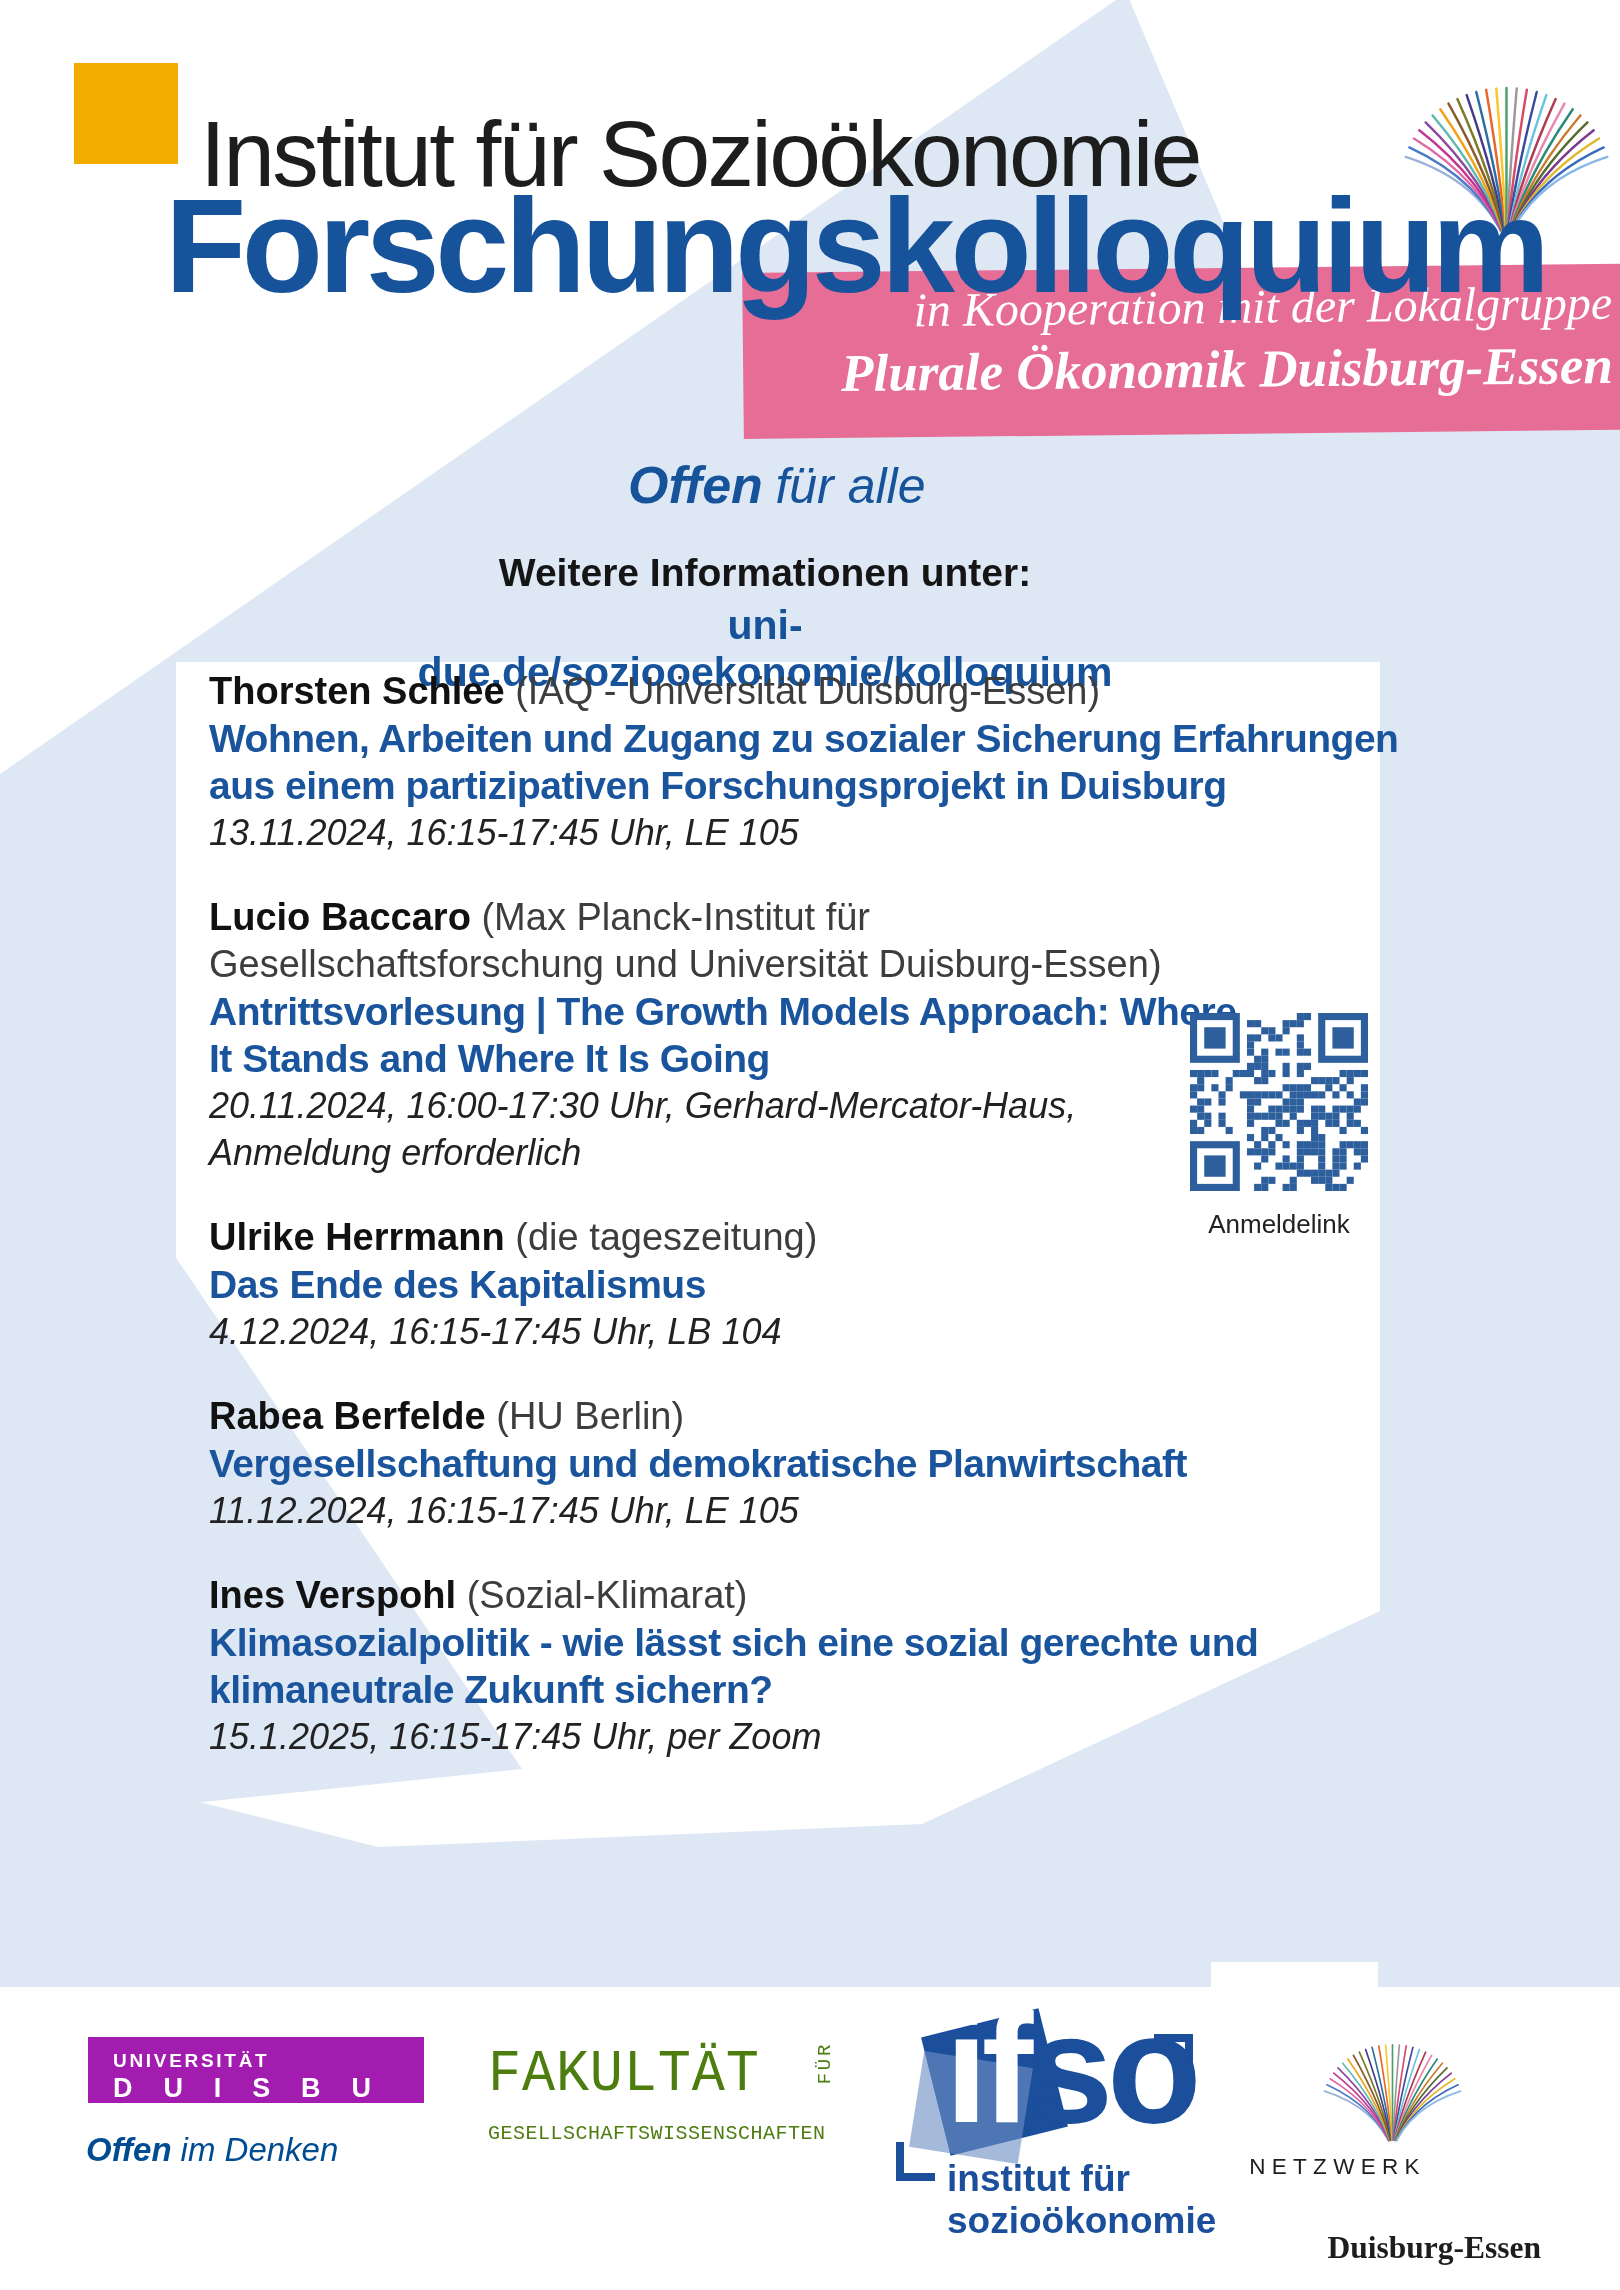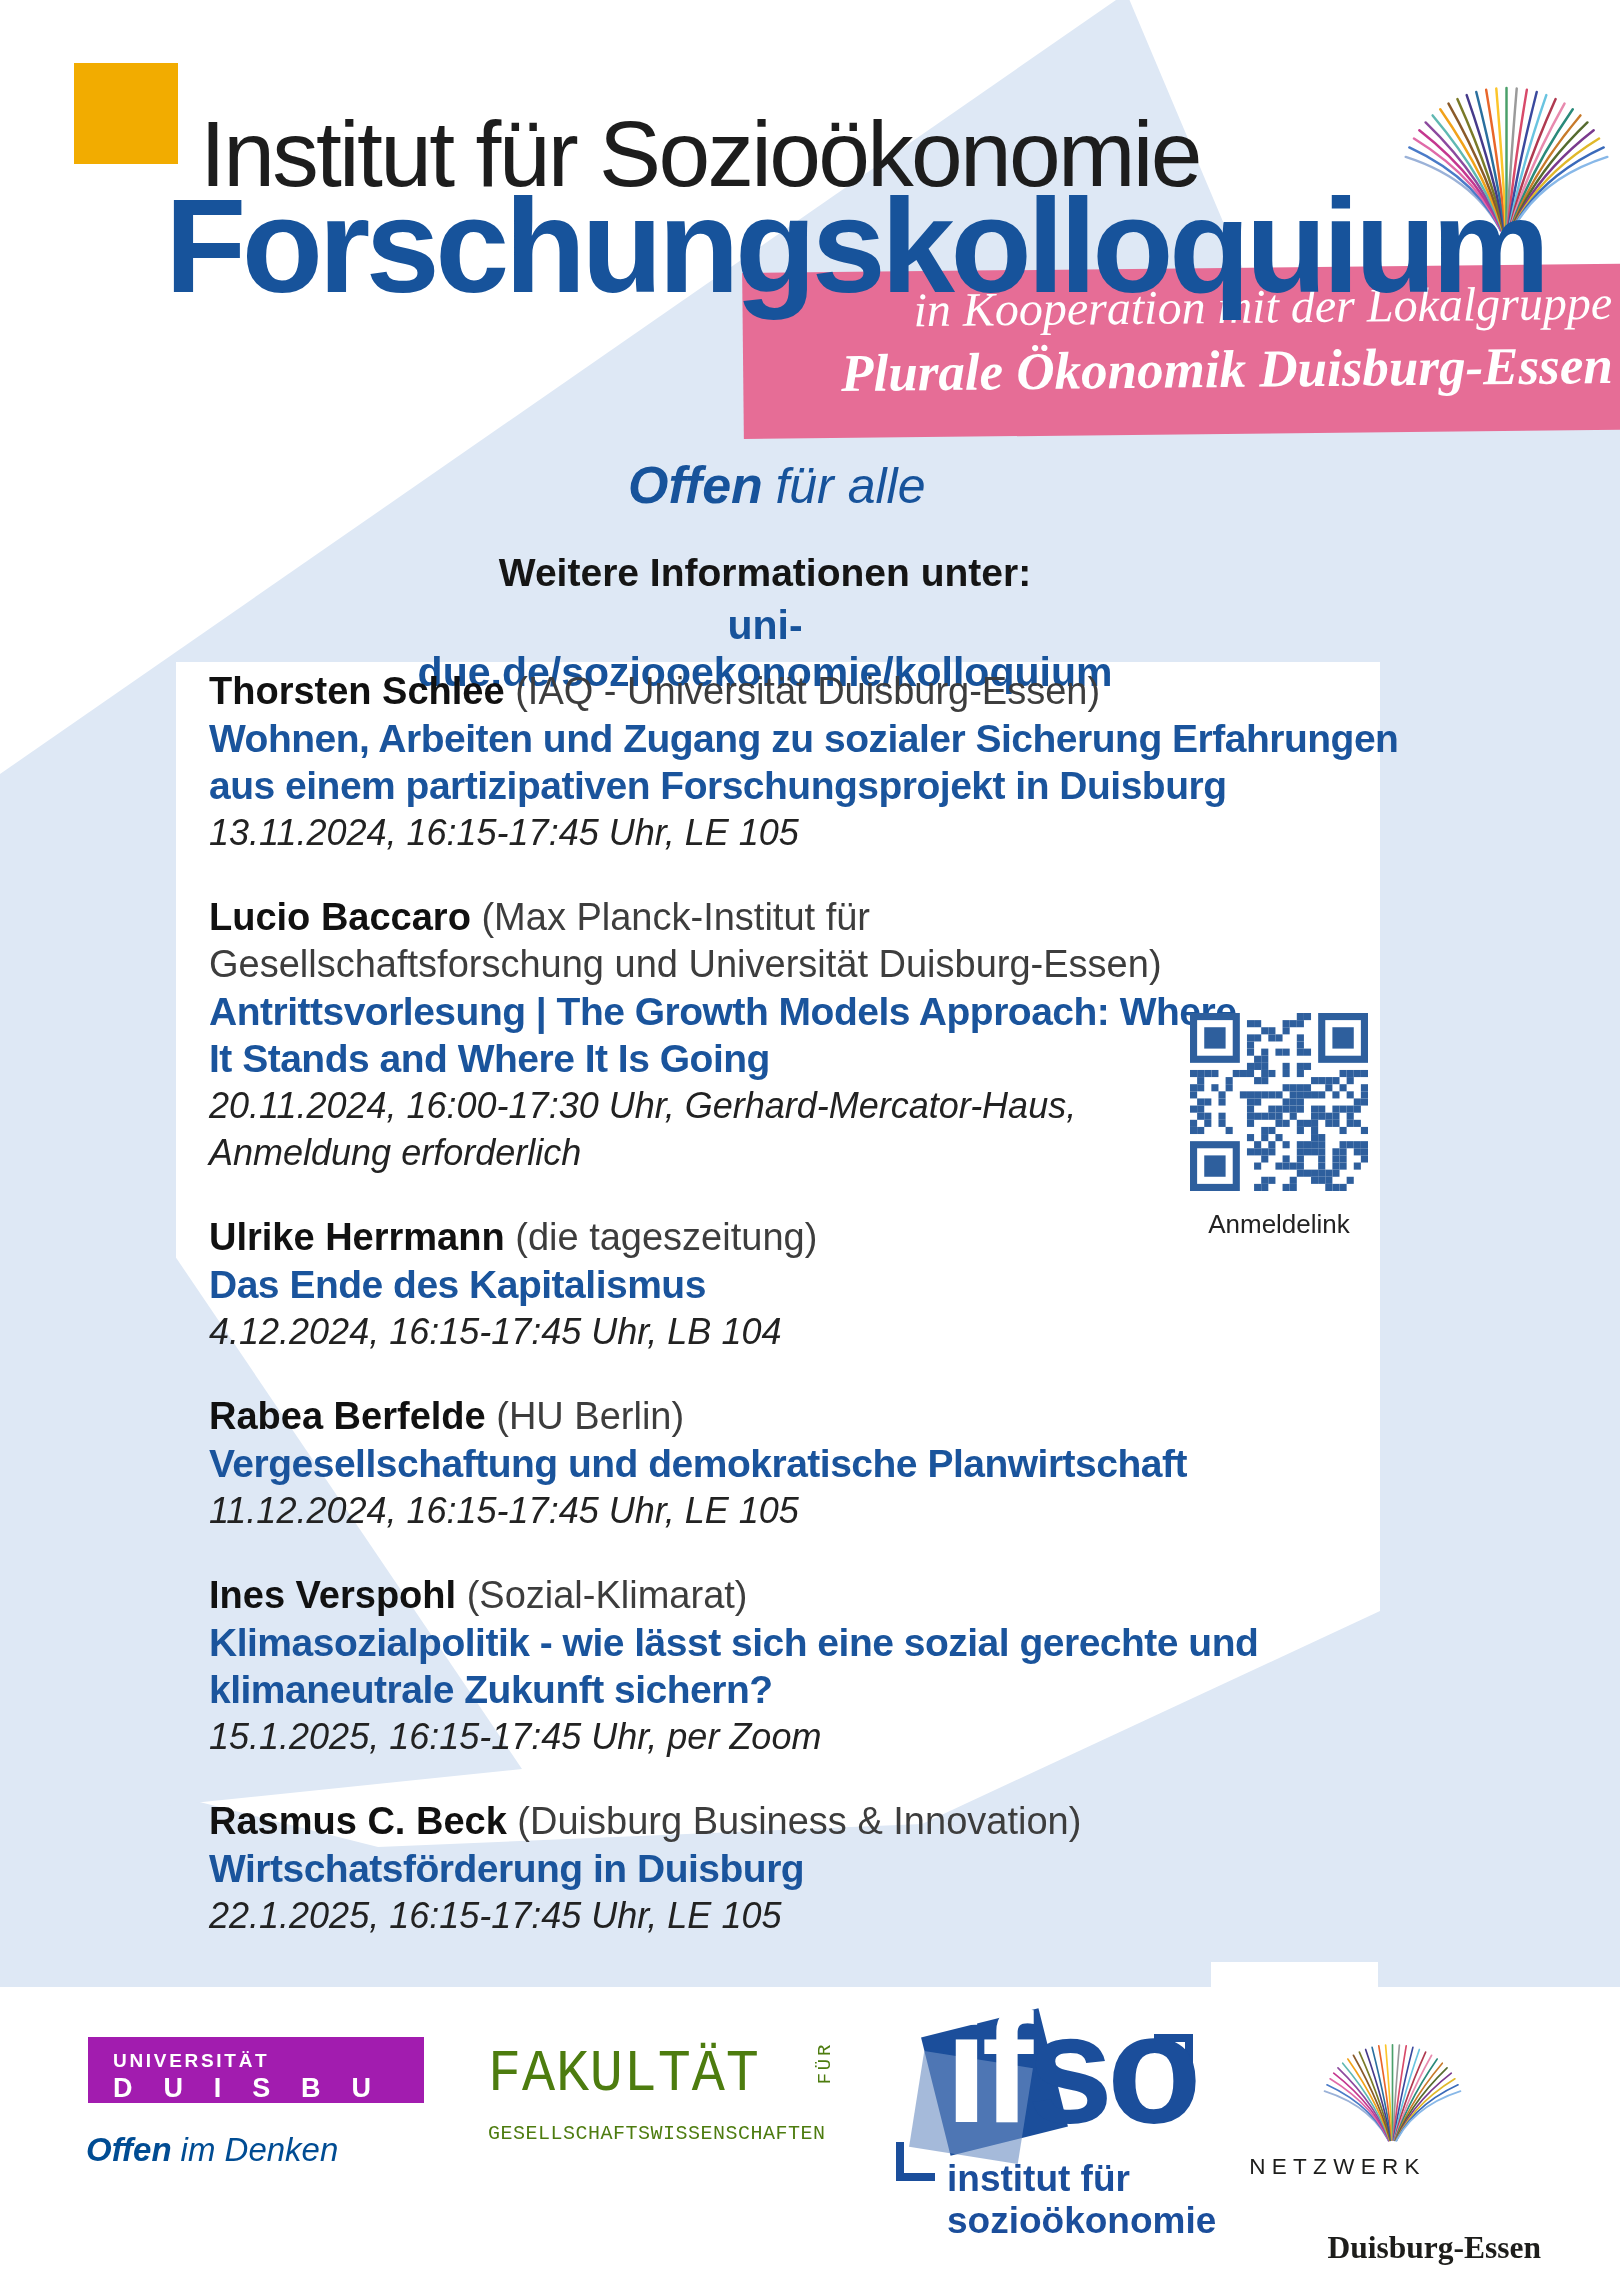--- a/index.html
+++ b/index.html
@@ -169,25 +169,20 @@
       <div class="ev-title">Vergesellschaftung und demokratische Planwirtschaft</div>
       <div class="ev-date">11.12.2024, 16:15-17:45 Uhr, LE 105</div>
     </div>
 
     <div class="event">
       <div class="ev-name-line"><span class="ev-name">Ines Verspohl</span><span> (Sozial-Klimarat)</span></div>
       <div class="ev-title">Klimasozialpolitik - wie lässt sich eine sozial gerechte und klimaneutrale Zukunft sichern?</div>
       <div class="ev-date">15.1.2025, 16:15-17:45 Uhr, per Zoom</div>
     </div>
 
-    <div class="event">
-      <div class="ev-name-line"><span class="ev-name">Rasmus C. Beck</span><span> (Duisburg Business &amp; Innovation)</span></div>
-      <div class="ev-title">Wirtschatsförderung in Duisburg</div>
-      <div class="ev-date">22.1.2025, 16:15-17:45 Uhr, LE 105</div>
-    </div>
 
   </div>
 
   <div class="abs qr-wrap">
     <div class="qr-box"><svg viewBox="0 0 25 25" width="100%" height="100%">
           <rect x="0" y="0" width="25" height="25" fill="#fff"></rect>
           <rect x="15" y="0" width="1" height="1" fill="#2e5f9d"></rect>
           <rect x="16" y="0" width="1" height="1" fill="#2e5f9d"></rect>
           <rect x="8" y="1" width="1" height="1" fill="#2e5f9d"></rect>
           <rect x="9" y="1" width="1" height="1" fill="#2e5f9d"></rect>

